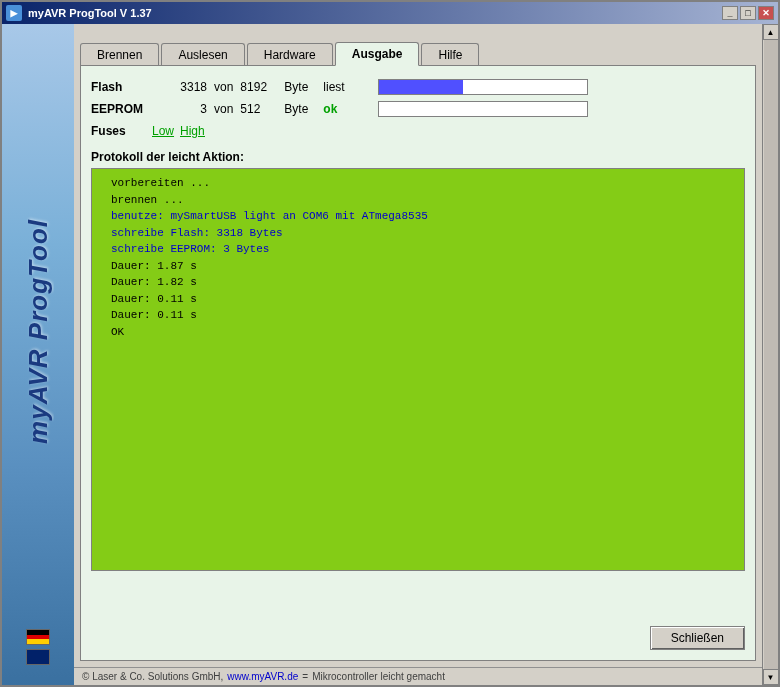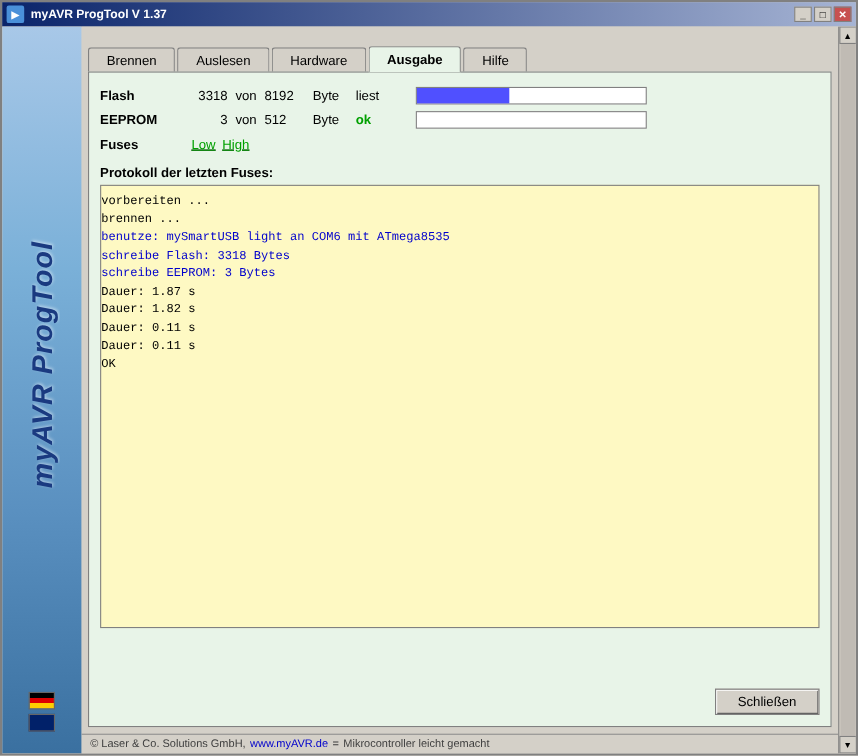--- a/index.html
+++ b/index.html
@@ -263,21 +263,21 @@
       background: #5050ff;
     }
 
     .fuses-row {
       display: flex;
       align-items: center;
       height: 22px;
     }
 
     .fuse-label {
-      width: 83px;
+      width: 61px;
       font-weight: bold;
       font-size: 12px;
     }
 
     .fuse-links {
       display: flex;
       gap: 6px;
       text-decoration: underline;
     }
 
@@ -290,23 +290,23 @@
 
     .protocol-label {
       font-size: 12px;
       font-weight: bold;
       margin-bottom: 4px;
       color: #000;
     }
 
     .protocol-box {
       flex: 1;
-      background: #fef9c3;
-      border: 1px solid #808080;
-      padding: 6px 0;
+      background: #84cc16;
+      border: 1px solid #808080;
+      padding: 6px 19px;
       font-family: 'Courier New', monospace;
       font-size: 11px;
       color: #000;
       overflow-y: auto;
       line-height: 1.5;
     }
 
     .protocol-line.highlight {
       color: #0000cc;
     }
@@ -455,21 +455,21 @@
 
             <div class="fuses-row">
               <span class="fuse-label">Fuses</span>
               <div class="fuse-links">
                 <span class="fuse-link">Low</span>
                 <span class="fuse-link">High</span>
               </div>
             </div>
           </div>
 
-          <div class="protocol-label">Protokoll der letzten Fuses:</div>
+          <div class="protocol-label">Protokoll der leicht Aktion:</div>
 
           <div class="protocol-box">
             <div class="protocol-line">vorbereiten ...</div>
             <div class="protocol-line">brennen ...</div>
             <div class="protocol-line highlight">benutze: mySmartUSB light an COM6 mit ATmega8535</div>
             <div class="protocol-line highlight">schreibe Flash: 3318 Bytes</div>
             <div class="protocol-line highlight">schreibe EEPROM: 3 Bytes</div>
             <div class="protocol-line">Dauer: 1.87 s</div>
             <div class="protocol-line">Dauer: 1.82 s</div>
             <div class="protocol-line">Dauer: 0.11 s</div>

